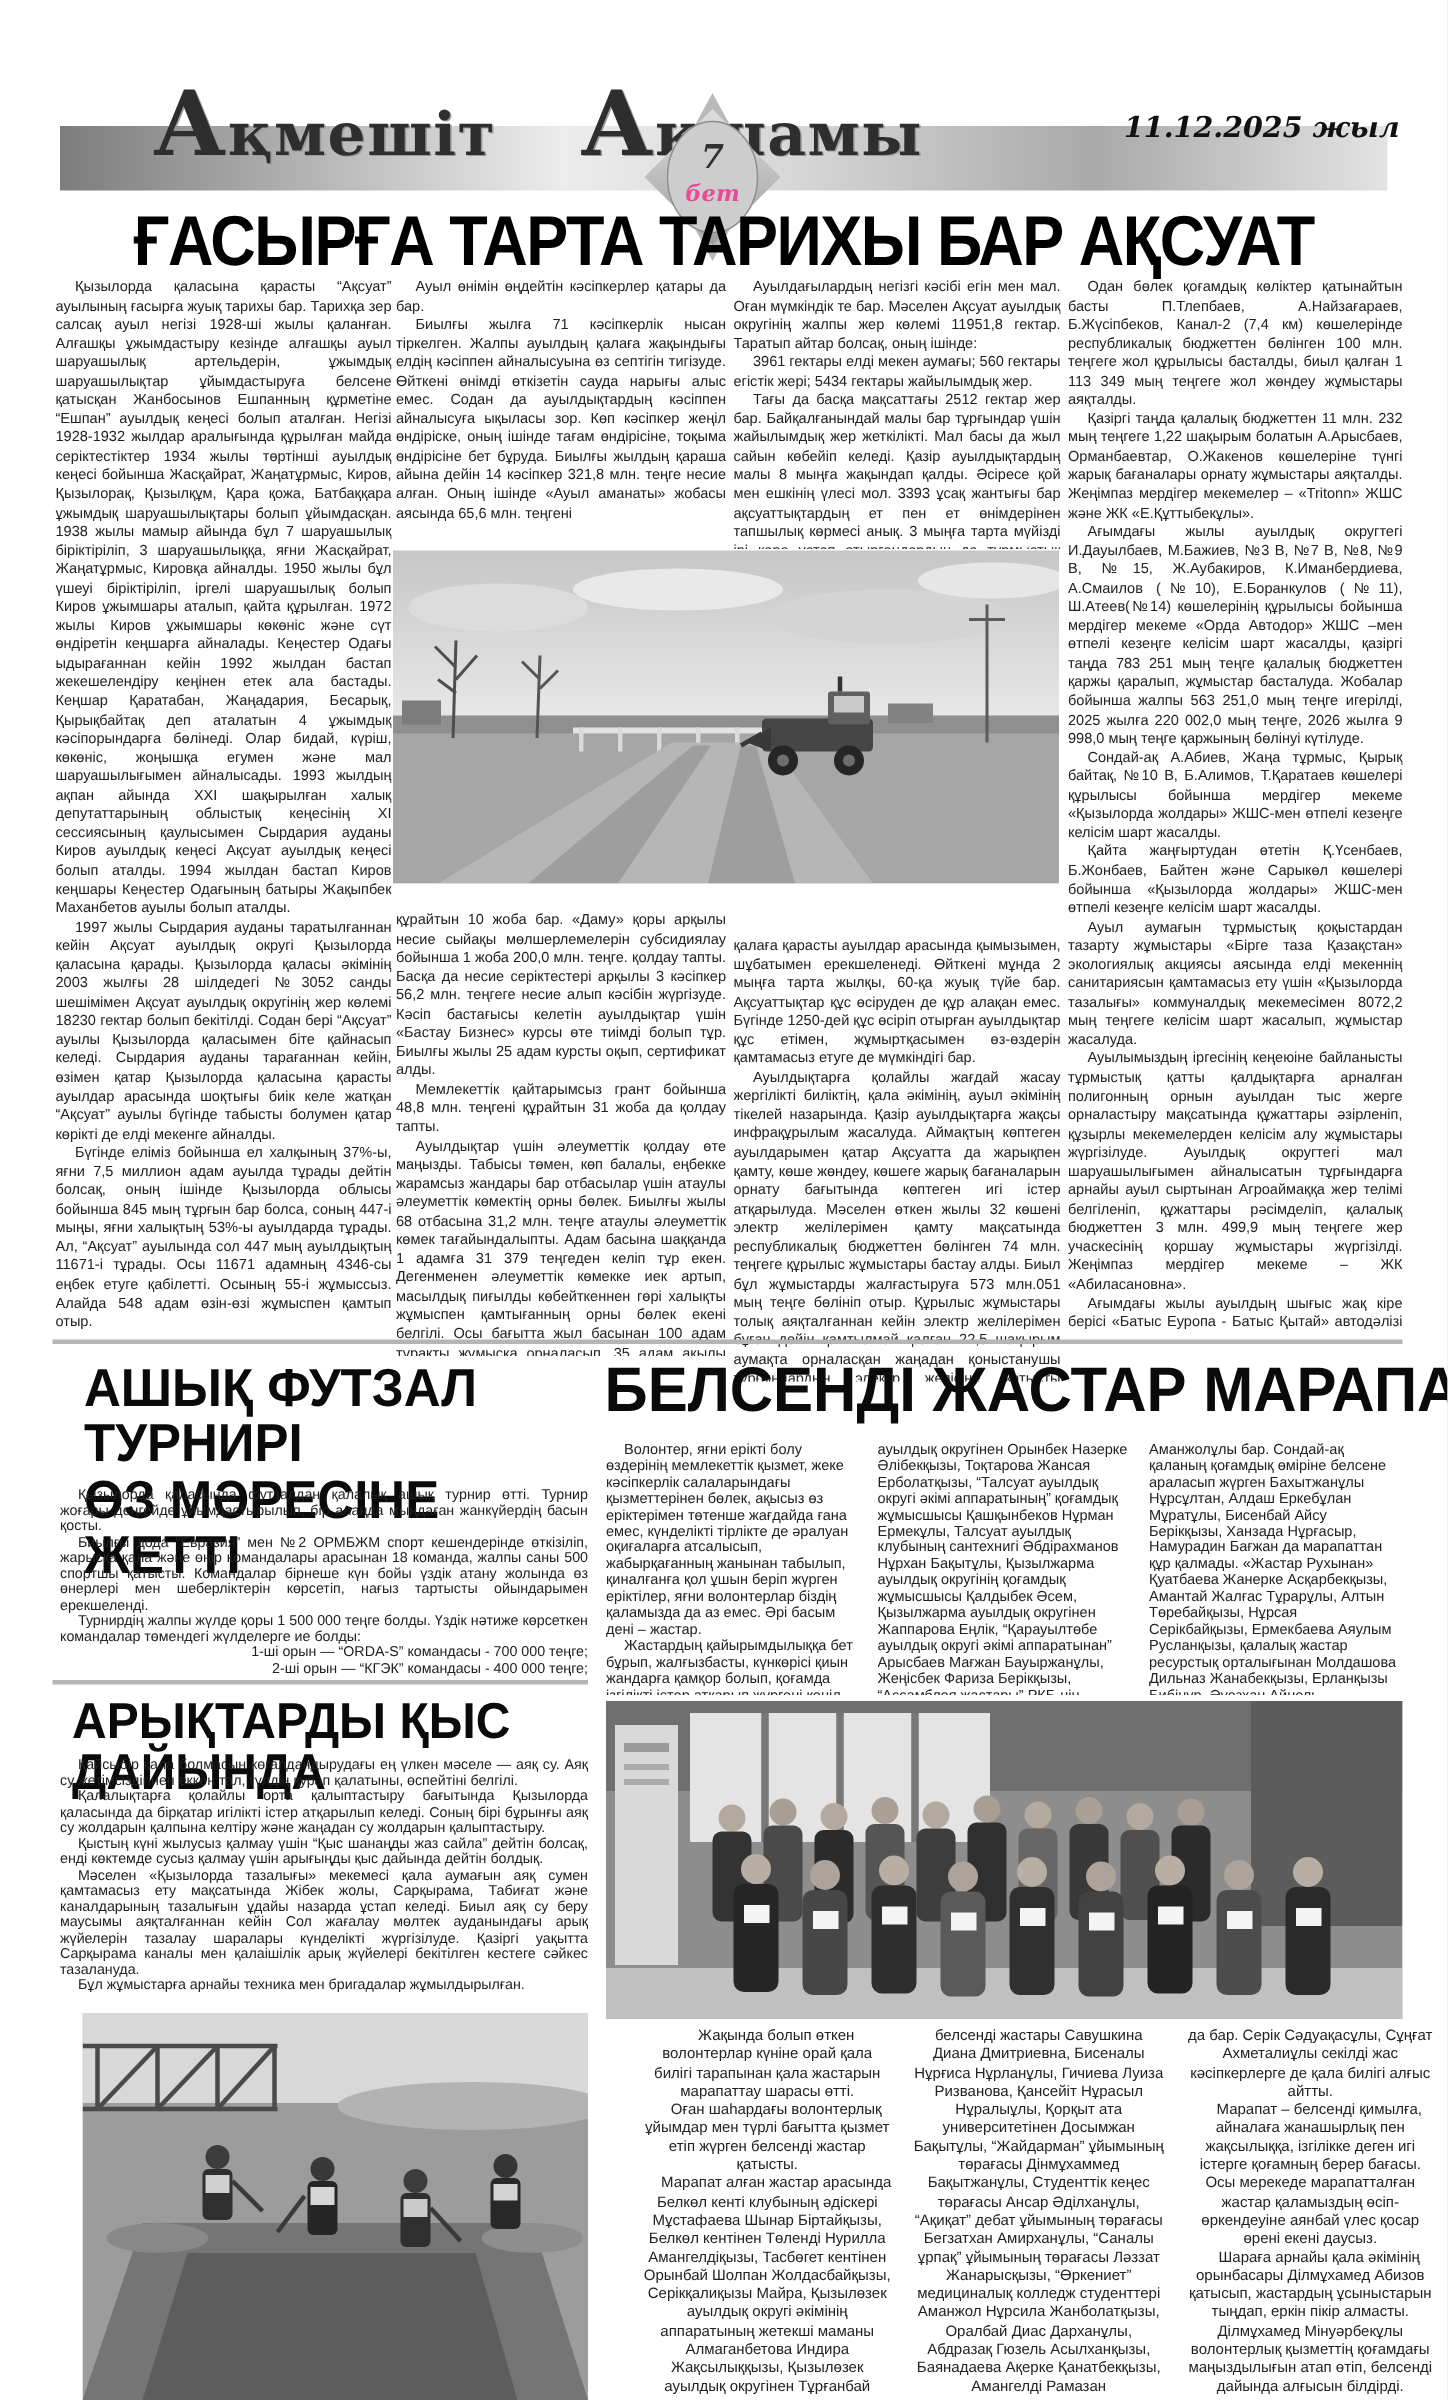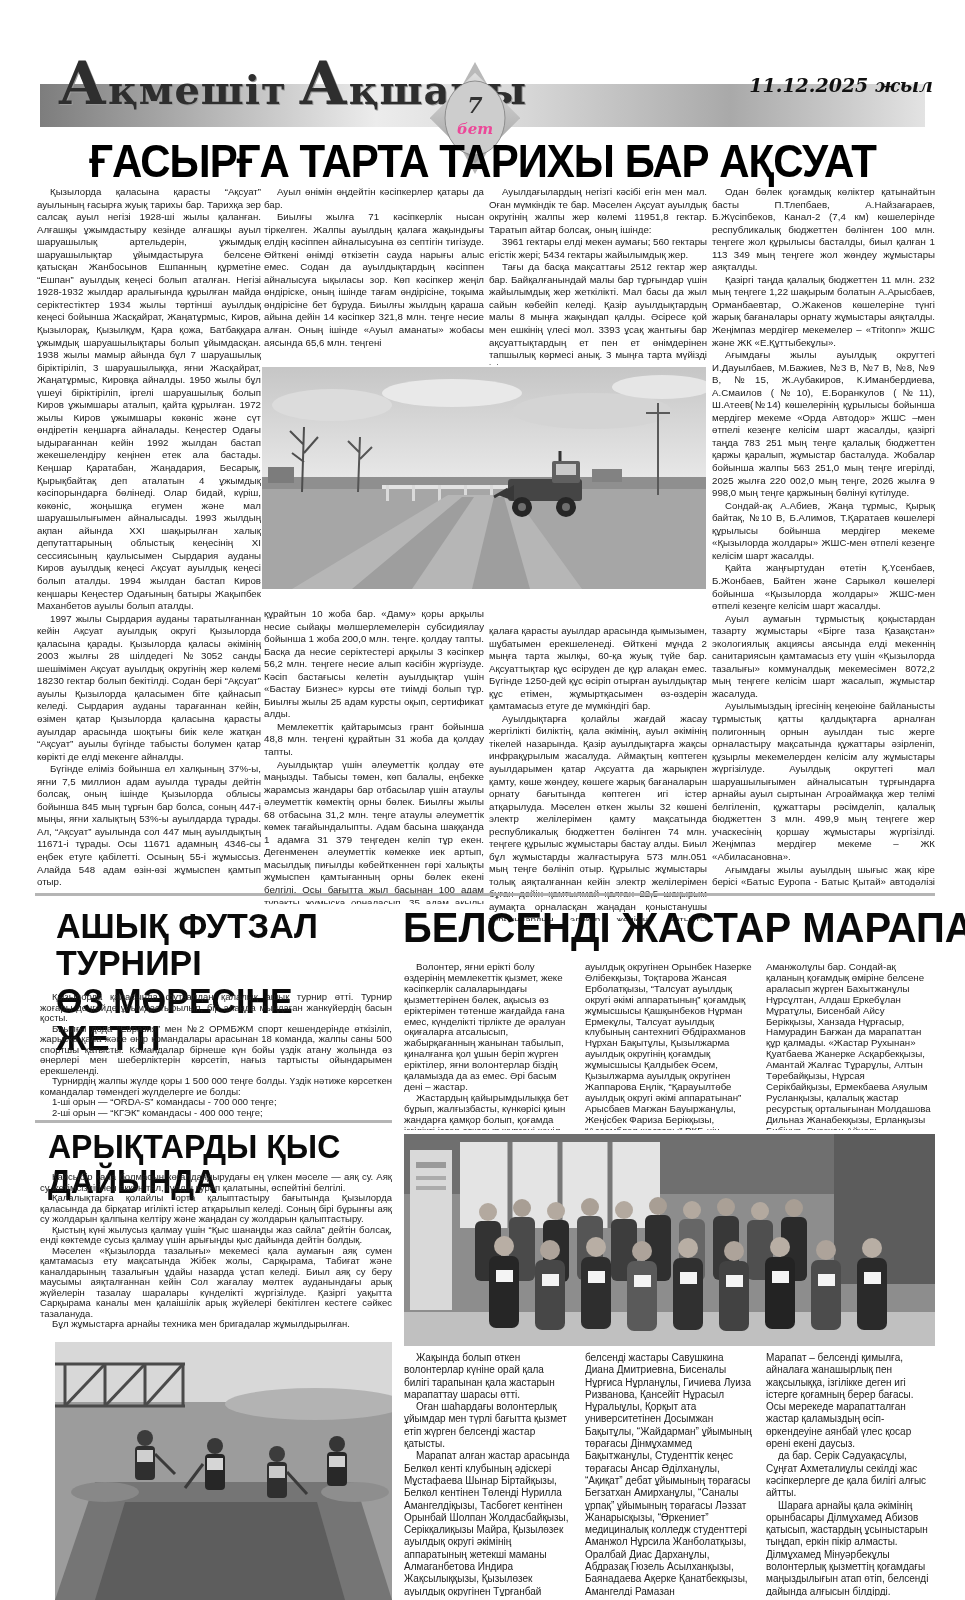--- a/index.html
+++ b/index.html
@@ -8,21 +8,21 @@
     position: relative; width: 965px; height: 1600px; margin: 0 auto;
     background: #ffffff; overflow: hidden;
     font-family: "Liberation Sans", sans-serif; color: #1c1c1c;
   }
   
   .grad-bar { position:absolute; left:40px; top:84px; width:885px; height:43px;
     background: linear-gradient(90deg,#7d7d7d 0%,#ececec 38%,#d7d7d7 55%,#a9a9a9 78%,#e3e3e3 100%); }
   .masthead { position:absolute; left:58px; top:48px;
     font-family:"DejaVu Serif", serif; font-weight:bold; font-size:40px; color:#2e2e2e;
     letter-spacing:1px; text-shadow:1px 1px 0 #9a9a9a; white-space:nowrap; }
-  .masthead .mword { display:inline-block; margin-right:12px; }
+  .masthead .mword { display:inline-block; margin-right:12px;margin-left:44px; }
   .masthead .mword::first-letter { font-size:1.5em; }
   .issue-date { position:absolute; right:32px; top:74px; width:220px; text-align:right;
     font-family:"DejaVu Serif", serif; font-style:italic; font-weight:bold; font-size:19px; color:#111; }
   .rosette { position:absolute; left:430px; top:62px; width:90px; height:112px; }
   .rosette .num { position:absolute; left:0; right:0; top:30px; text-align:center;
     font-family:"DejaVu Serif", serif; font-style:italic; font-weight:bold; font-size:22px; color:#333; }
   .rosette .lbl { position:absolute; left:0; right:0; top:58px; text-align:center;
     font-family:"DejaVu Serif", serif; font-style:italic; font-weight:bold; font-size:15px; color:#ec4899; }
   
   .main-headline { position:absolute; left:35px; top:134px; width:895px; text-align:center;
@@ -31,26 +31,26 @@
   .sub-headline { font-weight:900; color:#0a0a0a; letter-spacing:0; line-height:1.04;
     transform:scaleY(1.05); transform-origin:top left; }
   
   .colbox { position:absolute; overflow:hidden; text-align:justify;
     font-size:9.7px; line-height:12.55px; color:#222; }
   .colbox p { margin:0; text-indent:13px; }
   .cont p:first-child { text-indent:0; }
   .bl-text { position:absolute; overflow:hidden; text-align:justify;
     font-size:9.5px; line-height:10.5px; color:#222; }
   .bl-text p { margin:0; text-indent:12px; }
-  .bl-text p.prize-line { text-indent:12px; text-align:left; }
+  .bl-text p.prize-line { text-indent:12px; text-align:right; }
   .yt-col { position:absolute; overflow:hidden; text-align:left;
     font-size:9.7px; line-height:10.9px; color:#222; }
   .yt-col p { margin:0; text-indent:12px; }
-  .yb-col { position:absolute; overflow:hidden; text-align:left;
-    font-size:10px; line-height:12.3px; color:#222; }
+  .yb-col { position:absolute; overflow:hidden; text-align:center;
+    font-size:10px; line-height:12.3px; color:#222;margin-left:24px; }
   .yb-col p { margin:0; text-indent:12px; }
   
   .hrule { position:absolute; background:#b5b5b5; }
   
   .photo { position:absolute; overflow:hidden; background:#cfcfcf; }
   .photo svg { display:block; }
 </style>
 </head>
 <body>
 
@@ -362,18 +362,18 @@
 
   <div class="yb-col" style="left:404px; top:1352px; width:167px; height:244px;">
       <p>Жақында болып өткен волонтерлар күніне орай қала билігі тарапынан қала жастарын марапаттау шарасы өтті.</p>
       <p>Оған шаһардағы волонтерлық ұйымдар мен түрлі бағытта қызмет етіп жүрген белсенді жастар қатысты.</p>
       <p>Марапат алған жастар арасында Белкөл кенті клубының әдіскері Мұстафаева Шынар Біртайқызы, Белкөл кентінен Төленді Нурилла Амангелдіқызы, Тасбөгет кентінен Орынбай Шолпан Жолдасбайқызы, Серікқалиқызы Майра, Қызылөзек ауылдық округі әкімінің аппаратының жетекші маманы Алмаганбетова Индира Жақсылыққызы, Қызылөзек ауылдық округінен Тұрғанбай Назерке Данабекқызы, Қосшыңырау</p>
     </div>
   <div class="yb-col cont" style="left:585px; top:1352px; width:167px; height:244px;">
       <p>белсенді жастары Савушкина Диана Дмитриевна, Бисеналы Нұрғиса Нұрланұлы, Гичиева Луиза Ризванова, Қансейіт Нұрасыл Нұралыұлы, Қорқыт ата университетінен Досымжан Бақытұлы, “Жайдарман” ұйымының төрағасы Дінмұхаммед Бақытжанұлы, Студенттік кеңес төрағасы Ансар Әділханұлы, “Ақиқат” дебат ұйымының төрағасы Бегзатхан Амирханұлы, “Саналы ұрпақ” ұйымының төрағасы Ләззат Жанарысқызы, “Өркениет” медициналық колледж студенттері Аманжол Нұрсила Жанболатқызы, Оралбай Диас Дарханұлы, Абдразақ Гюзель Асылханқызы, Баянадаева Ақерке Қанатбекқызы, Амангелді Рамазан</p>
     </div>
   <div class="yb-col cont" style="left:766px; top:1352px; width:167px; height:244px;">
+      <p>да бар. Серік Сәдуақасұлы, Сұңғат Ахметалиұлы секілді жас кәсіпкерлерге де қала билігі алғыс айтты.</p>
       <p>Марапат – белсенді қимылға, айналаға жанашырлық пен жақсылыққа, ізгілікке деген игі істерге қоғамның берер бағасы. Осы мерекеде марапатталған жастар қаламыздың өсіп-өркендеуіне аянбай үлес қосар өрені екені даусыз.</p>
-      <p>да бар. Серік Сәдуақасұлы, Сұңғат Ахметалиұлы секілді жас кәсіпкерлерге де қала билігі алғыс айтты.</p>
       <p>Шараға арнайы қала әкімінің орынбасары Ділмұхамед Абизов қатысып, жастардың ұсыныстарын тыңдап, еркін пікір алмасты. Ділмұхамед Мінуәрбекұлы волонтерлық қызметтің қоғамдағы маңыздылығын атап өтіп, белсенді дайында алғысын білдірді.</p>
     </div>
 
 </div>
 
 </body></html>

